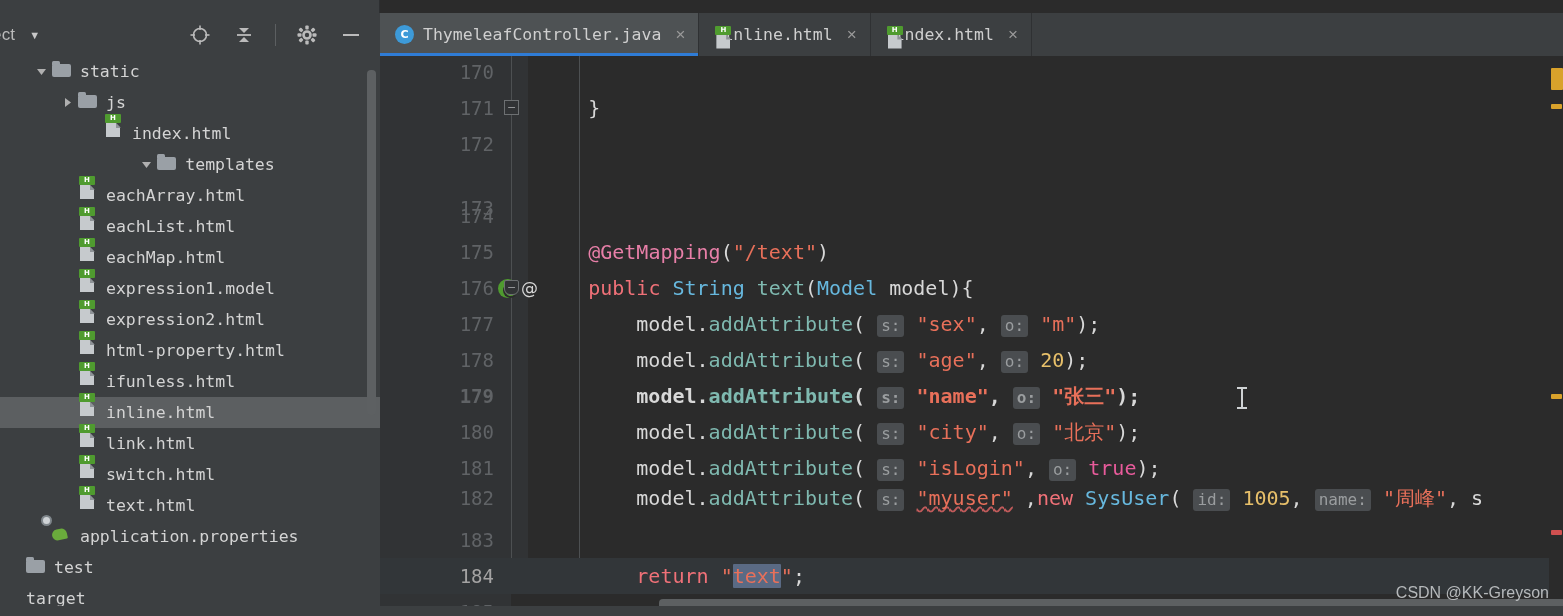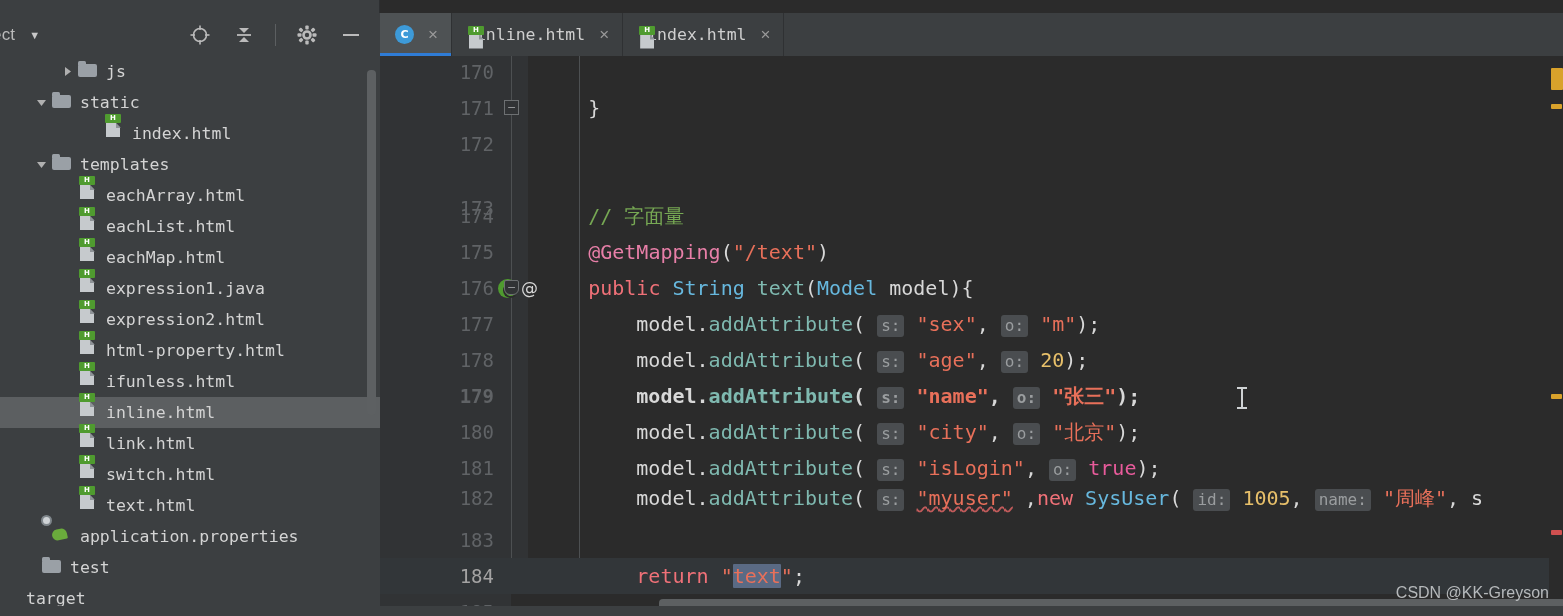--- a/index.html
+++ b/index.html
@@ -198,40 +198,40 @@
         </div>
         <div class="sb-ico">
           <svg width="24" height="22" viewBox="0 0 24 22">
             <line x1="4" y1="11" x2="20" y2="11" stroke="#bbb" stroke-width="2"></line>
           </svg>
         </div>
       </div>
     </div>
 
     <div class="sb-tree" id="tree">
-        <div class="row" style="padding-left: 60px;">
-          <span class="arrow"><svg width="15" height="15" viewBox="0 0 15 15">
-              <polygon points="5,3 11,7.5 5,12" fill="#b0b0b0"></polygon>
-            </svg></span>
-          <span class="ico"><span class="folder-ic"></span></span>
-          <span class="lbl">js</span>
-        </div>
         <div class="row" style="padding-left: 34px;">
           <span class="arrow"><svg width="15" height="15" viewBox="0 0 15 15">
               <polygon points="3,5 12,5 7.5,11" fill="#b0b0b0"></polygon>
             </svg></span>
           <span class="ico"><span class="folder-ic"></span></span>
           <span class="lbl">static</span>
         </div>
+        <div class="row" style="padding-left: 60px;">
+          <span class="arrow"><svg width="15" height="15" viewBox="0 0 15 15">
+              <polygon points="5,3 11,7.5 5,12" fill="#b0b0b0"></polygon>
+            </svg></span>
+          <span class="ico"><span class="folder-ic"></span></span>
+          <span class="lbl">js</span>
+        </div>
         <div class="row" style="padding-left: 86px;">
           <span class="arrow"></span>
           <span class="ico"><span class="html-ic"><span class="pg"></span><span class="fold"></span><span class="badge">H</span></span></span>
           <span class="lbl">index.html</span>
         </div>
-        <div class="row" style="padding-left: 34px;">
+        <div class="row" style="padding-left: 34px; justify-content: center;">
           <span class="arrow"><svg width="15" height="15" viewBox="0 0 15 15">
               <polygon points="3,5 12,5 7.5,11" fill="#b0b0b0"></polygon>
             </svg></span>
           <span class="ico"><span class="folder-ic"></span></span>
           <span class="lbl">templates</span>
         </div>
         <div class="row" style="padding-left: 60px;">
           <span class="arrow"></span>
           <span class="ico"><span class="html-ic"><span class="pg"></span><span class="fold"></span><span class="badge">H</span></span></span>
           <span class="lbl">eachArray.html</span>
@@ -242,21 +242,21 @@
           <span class="lbl">eachList.html</span>
         </div>
         <div class="row" style="padding-left: 60px;">
           <span class="arrow"></span>
           <span class="ico"><span class="html-ic"><span class="pg"></span><span class="fold"></span><span class="badge">H</span></span></span>
           <span class="lbl">eachMap.html</span>
         </div>
         <div class="row" style="padding-left: 60px;">
           <span class="arrow"></span>
           <span class="ico"><span class="html-ic"><span class="pg"></span><span class="fold"></span><span class="badge">H</span></span></span>
-          <span class="lbl">expression1.java</span>
+          <span class="lbl">expression1.model</span>
         </div>
         <div class="row" style="padding-left: 60px;">
           <span class="arrow"></span>
           <span class="ico"><span class="html-ic"><span class="pg"></span><span class="fold"></span><span class="badge">H</span></span></span>
           <span class="lbl">expression2.html</span>
         </div>
         <div class="row" style="padding-left: 60px;">
           <span class="arrow"></span>
           <span class="ico"><span class="html-ic"><span class="pg"></span><span class="fold"></span><span class="badge">H</span></span></span>
           <span class="lbl">html-property.html</span>
@@ -284,37 +284,38 @@
         <div class="row" style="padding-left: 60px;">
           <span class="arrow"></span>
           <span class="ico"><span class="html-ic"><span class="pg"></span><span class="fold"></span><span class="badge">H</span></span></span>
           <span class="lbl">text.html</span>
         </div>
         <div class="row" style="padding-left: 34px;">
           <span class="arrow"></span>
           <span class="ico"><span class="spring-ic"><span class="leaf"></span><span class="gear"></span></span></span>
           <span class="lbl">application.properties</span>
         </div>
-        <div class="row" style="padding-left: 24px;">
+        <div class="row" style="padding-left: 8px;">
           <span class="arrow"></span>
           <span class="ico"><span class="folder-ic"></span></span>
           <span class="lbl">test</span>
         </div>
         <div class="row" style="padding-left: 8px;">
           <span class="arrow"></span>
           <span class="lbl">target</span>
         </div>
       </div>
     <div class="sb-scroll"></div>
   </div>
 
   <div class="editor">
     <div class="tabs" id="tabs">
         <div class="tab active">
           <span class="class-ic">C</span>
+          <span>ThymeleafController.java</span>
           <span class="close">×</span>
         </div>
         <div class="tab">
           <span><span class="html-ic"><span class="pg"></span><span class="fold"></span><span class="badge">H</span></span></span>
           <span>inline.html</span>
           <span class="close">×</span>
         </div>
         <div class="tab">
           <span><span class="html-ic"><span class="pg"></span><span class="fold"></span><span class="badge">H</span></span></span>
           <span>index.html</span>
@@ -339,21 +340,20 @@
           <div class="cline" style="top: 70px;">
             <span class="lnum">172</span>
             <span class="ctext"></span>
           </div>
           <div class="cline" style="top: 106px; margin-top: 28px;">
             <span class="lnum">173</span>
             <span class="ctext"></span>
           </div>
           <div class="cline" style="top: 142px;">
             <span class="lnum">174</span>
-            <span class="ctext"><span class="k-comment">    // 字面量</span></span>
           </div>
           <div class="cline" style="top: 178px;">
             <span class="lnum">175</span>
             <span class="ctext"><span class="k-plain">    </span><span class="k-annoname">@GetMapping</span><span class="k-plain">(</span><span class="k-str">"/text"</span><span class="k-plain">)</span></span>
           </div>
           <div class="cline" style="top: 214px;">
             <span class="lnum">176</span>
             <span class="gutter-icons">
               <span class="globe-ic"></span>
               <span class="at-ic">@</span>

